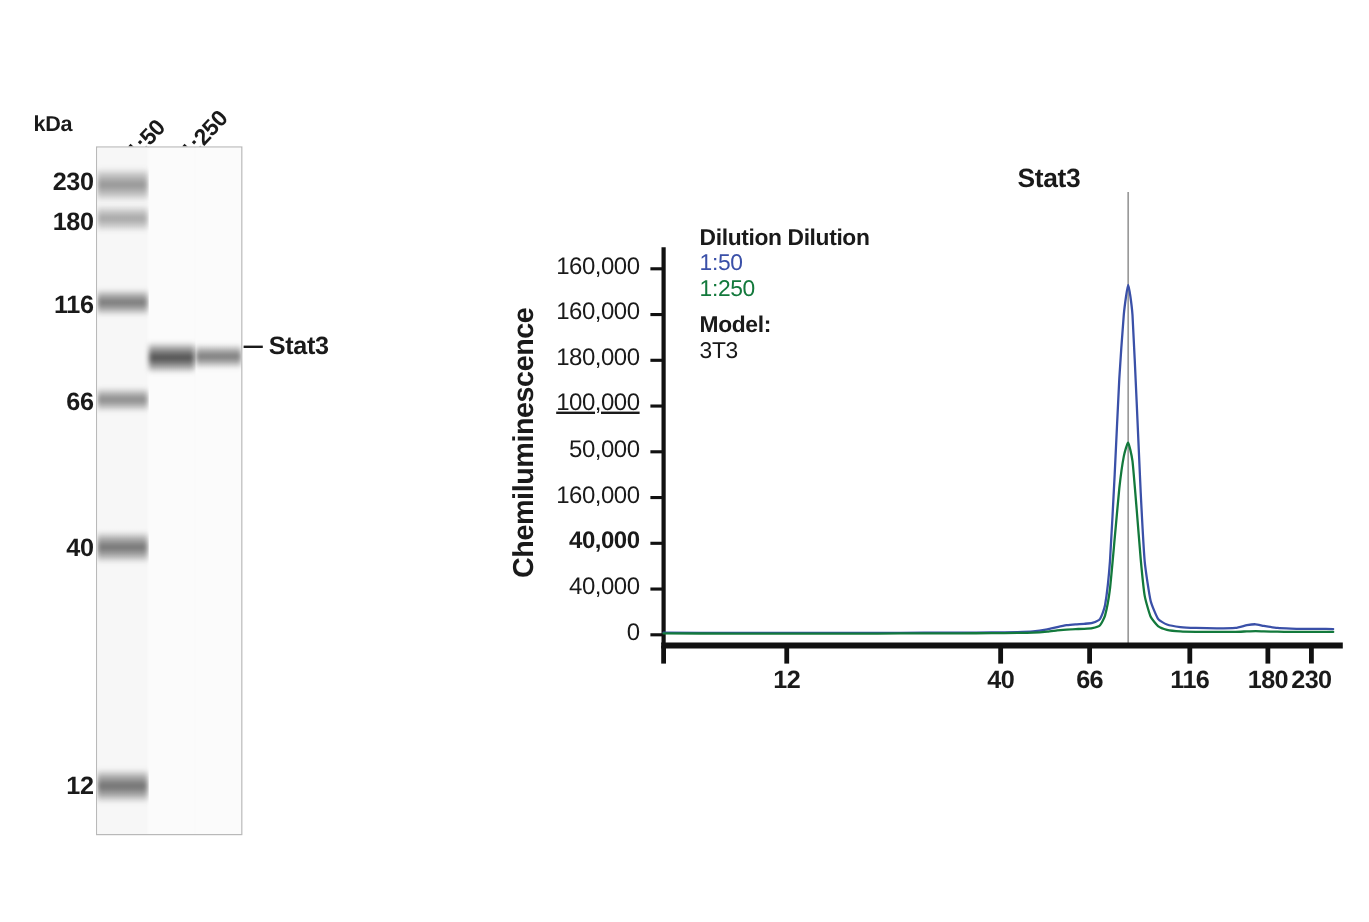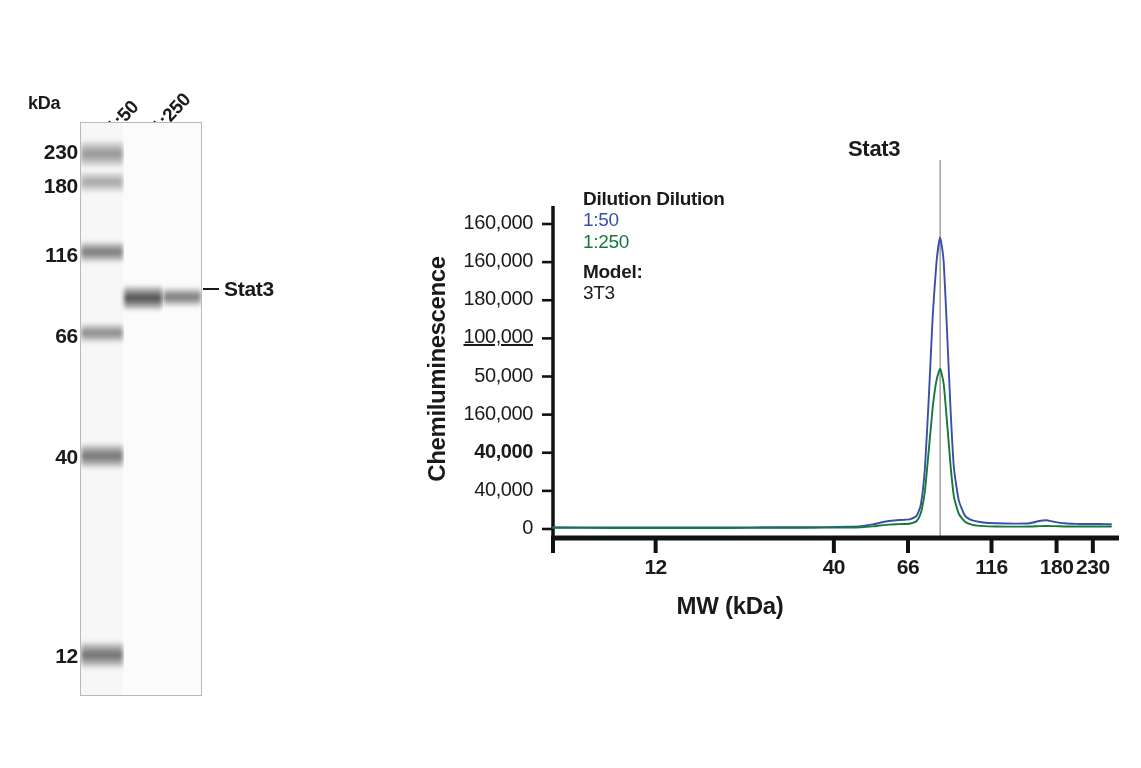--- a/index.html
+++ b/index.html
@@ -203,21 +203,20 @@
   </div>
 
   <div class="band-arrow"></div>
   <div class="band-annotation">Stat3</div>
 </div>
 
 <div id="chart-figure">
 
   <div id="y-axis-title">Chemiluminescence</div>
 
-  <div id="x-axis-title">MW (kDa)</div>
 
   <div id="ytick-labels">
       <div class="ytick-label" style="top: 516px; right: 608px;">0</div>
       <div class="ytick-label" style="top: 477.875px; right: 608px;">40,000</div>
       <div class="ytick-label" style="top: 439.75px; right: 608px; font-weight: bold;">40,000</div>
       <div class="ytick-label" style="top: 401.625px; right: 608px;">160,000</div>
       <div class="ytick-label" style="top: 363.5px; right: 608px;">50,000</div>
       <div class="ytick-label" style="top: 325.375px; right: 608px; text-decoration: underline;">100,000</div>
       <div class="ytick-label" style="top: 287.25px; right: 608px;">180,000</div>
       <div class="ytick-label" style="top: 249.125px; right: 608px;">160,000</div>

